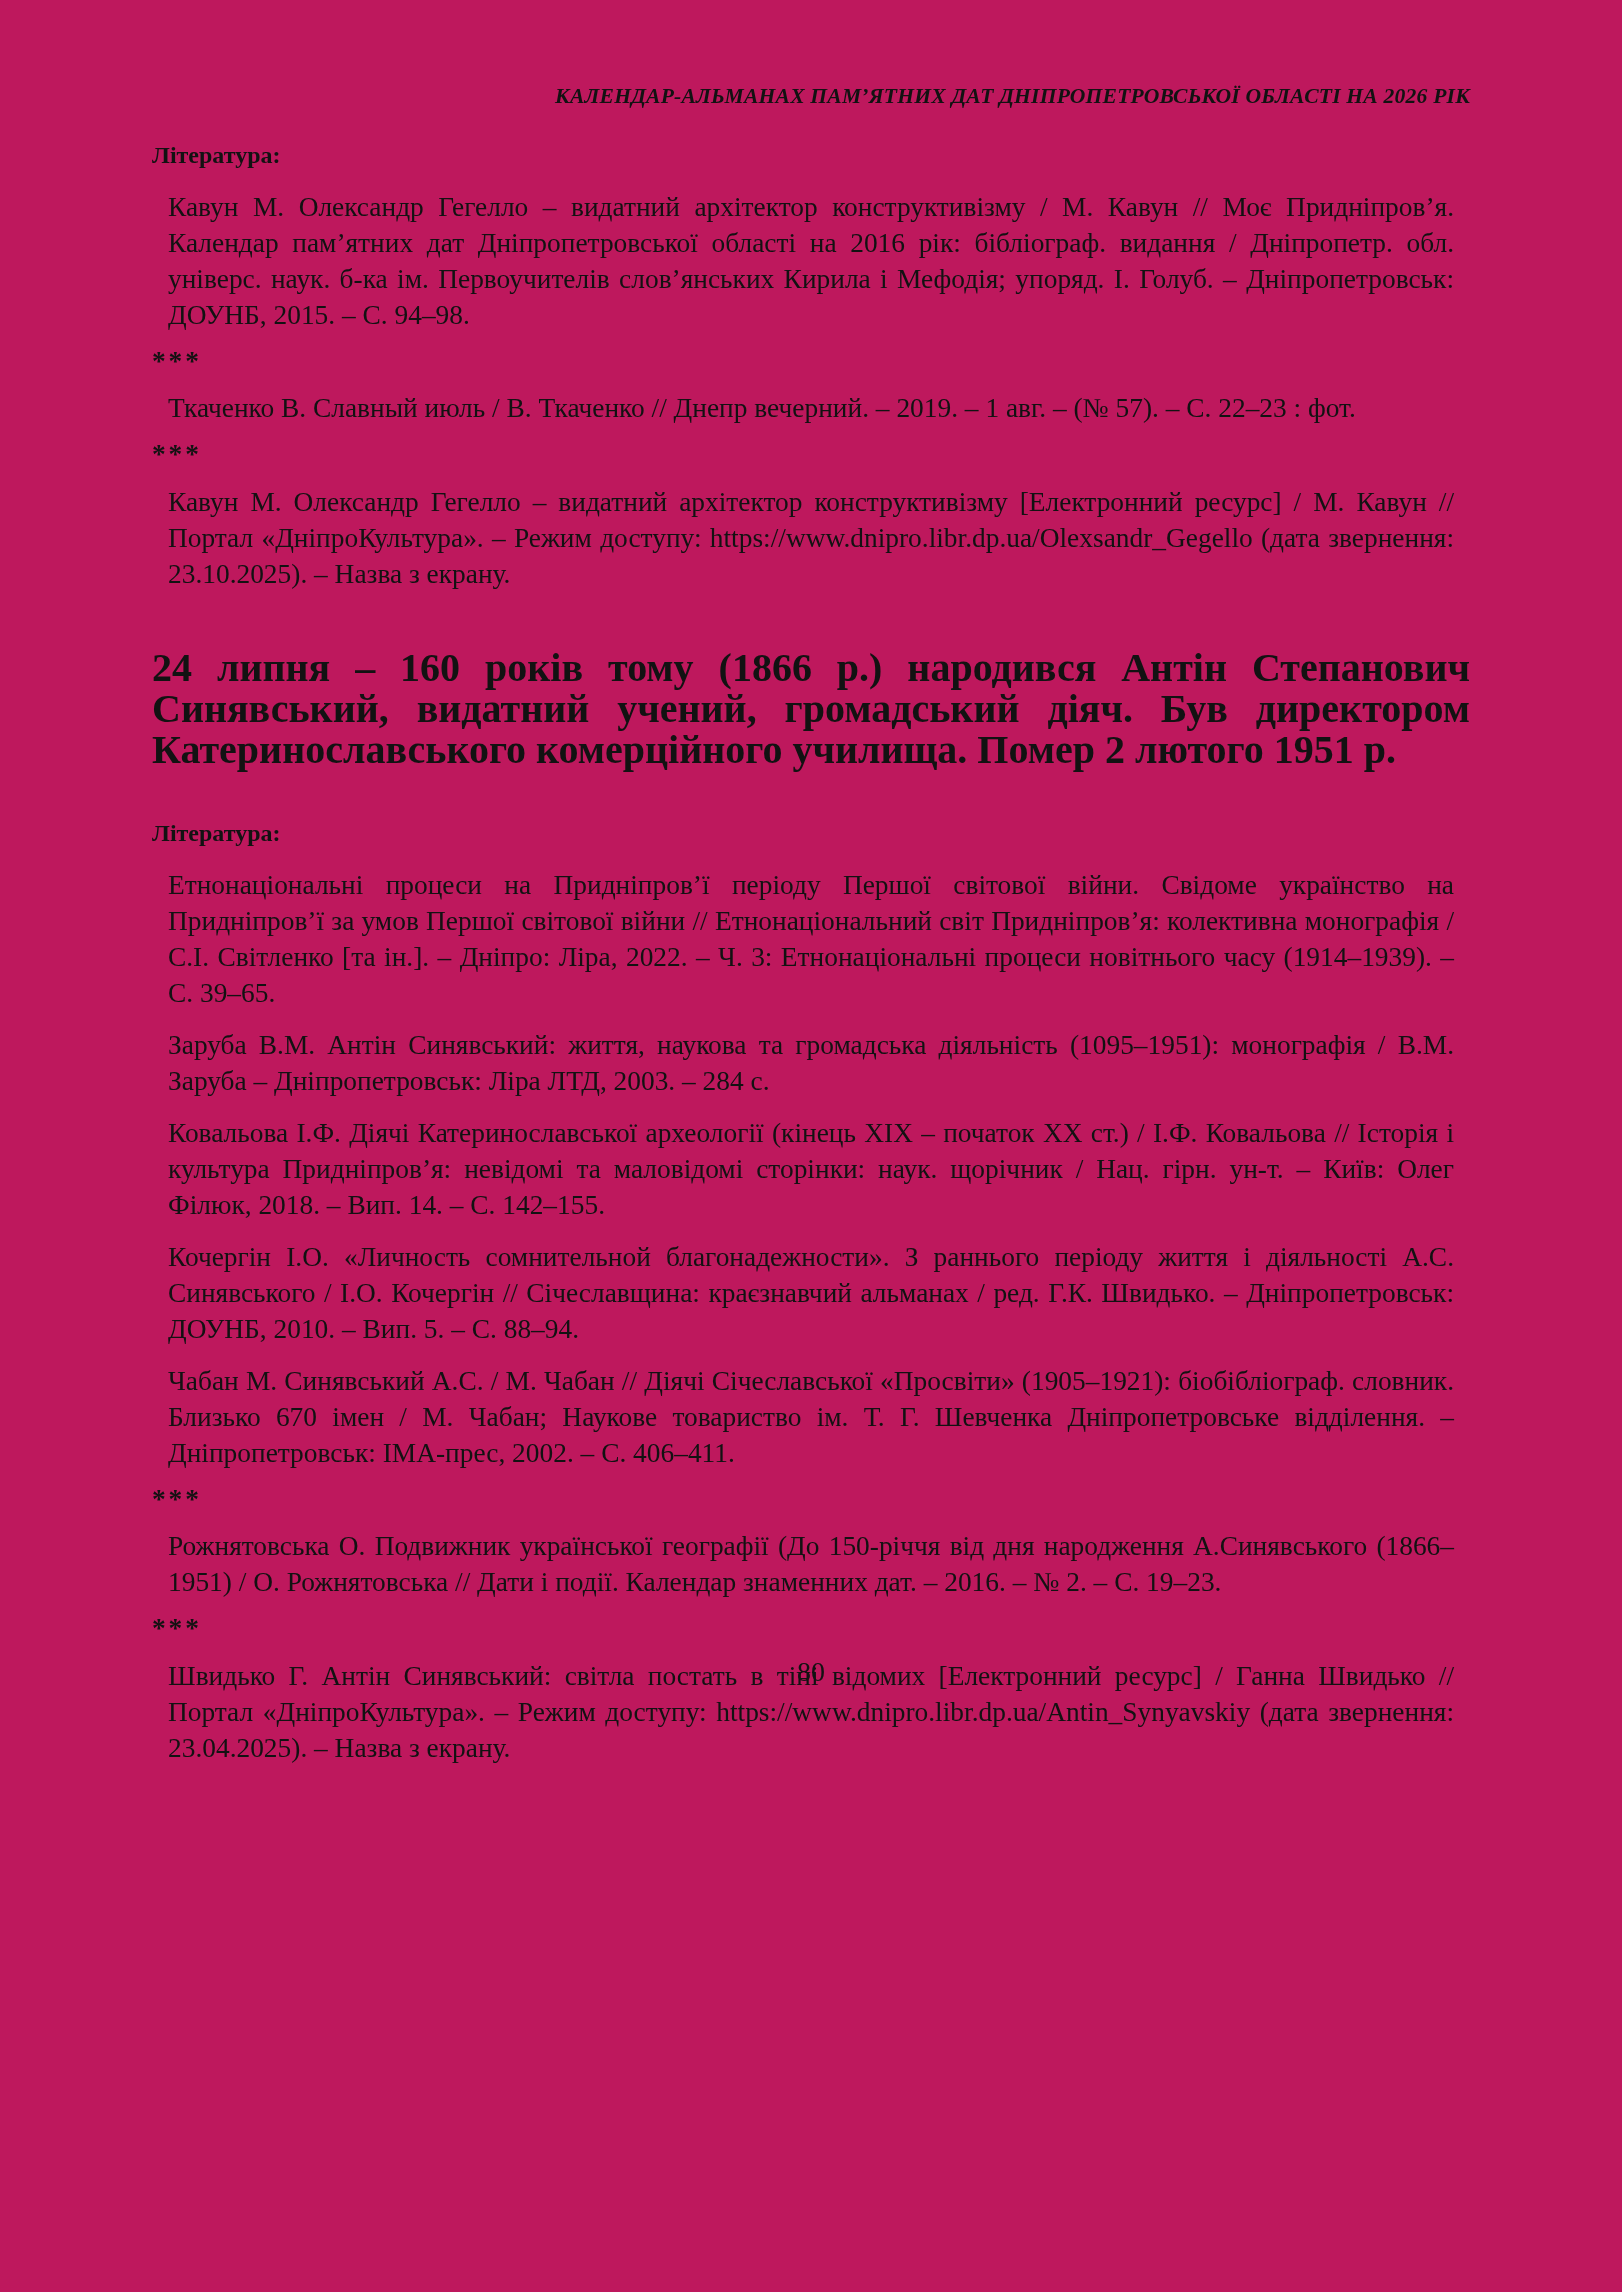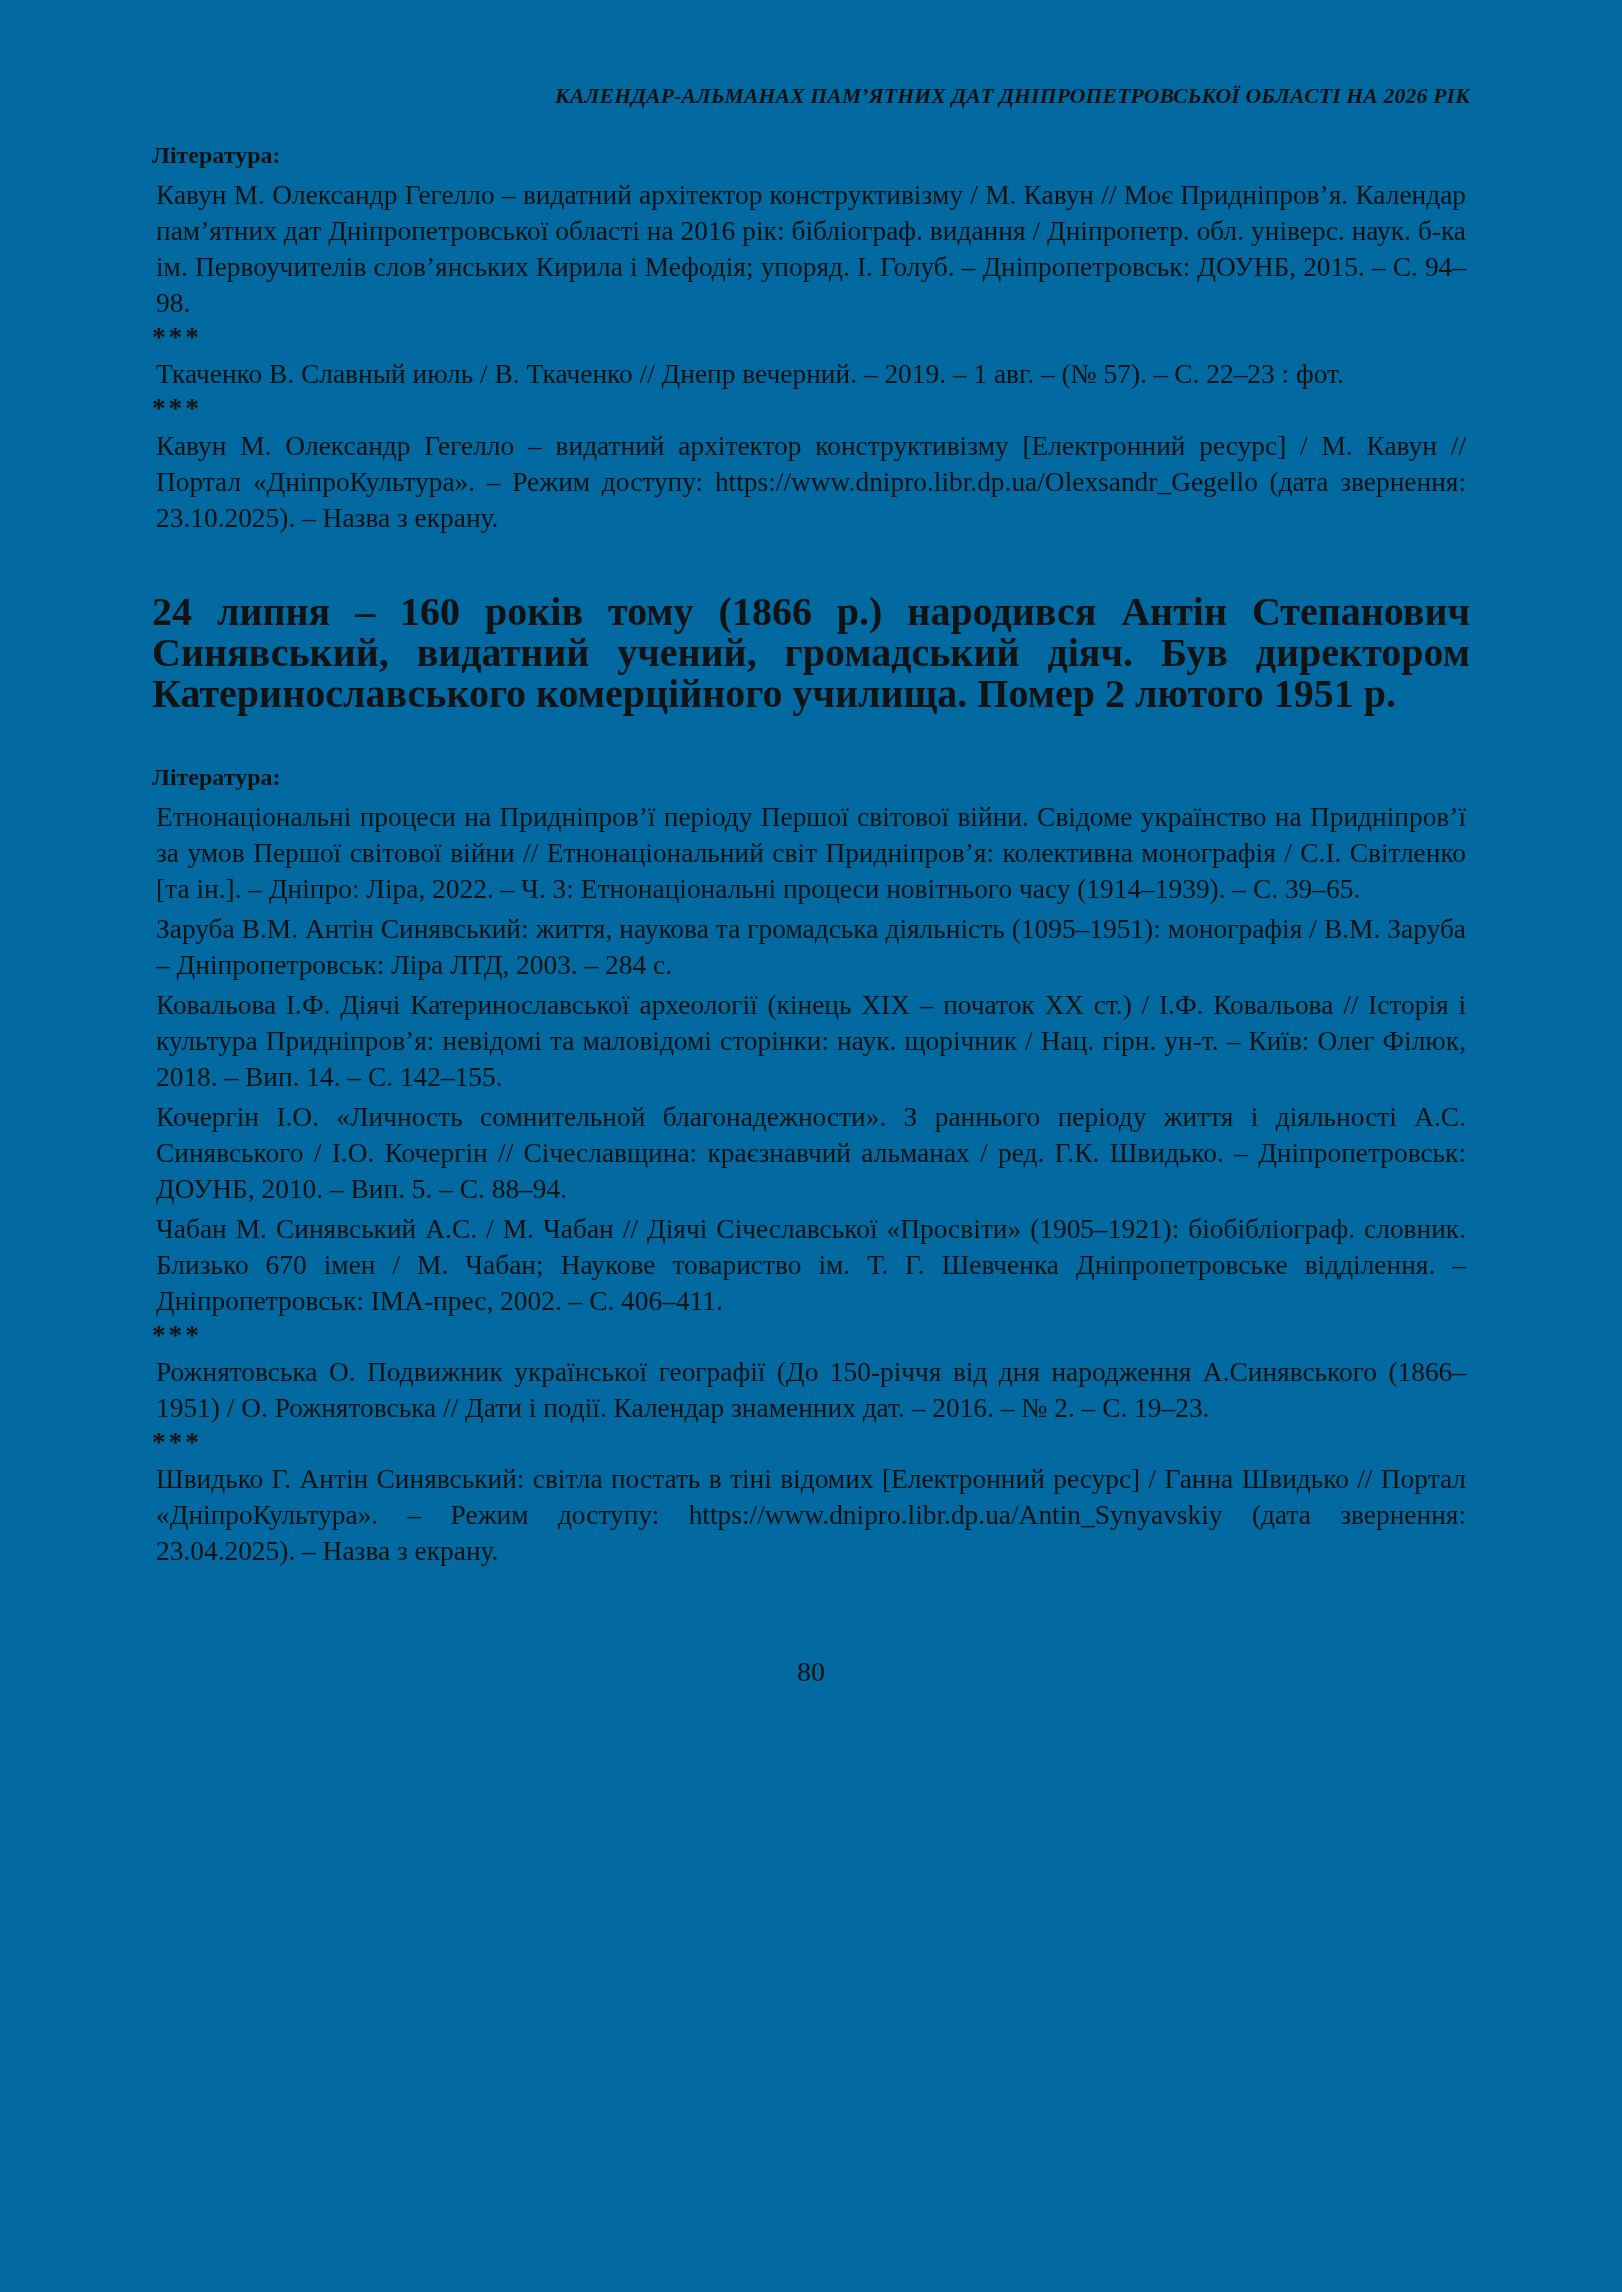--- a/index.html
+++ b/index.html
@@ -4,21 +4,21 @@
 <style>
   html, body {
     margin: 0;
     padding: 0;
     background: #ffffff;
   }
   .page {
     position: relative;
     width: 1622px;
     height: 2293px;
-    background: #0369a1;
+    background: #be185d;
     color: #121212;
     font-family: "Liberation Serif", "DejaVu Serif", serif;
     box-sizing: border-box;
     padding: 84px 152px 0 152px;
     overflow: hidden;
   }
   .running-header {
     text-align: right;
     font-style: italic;
     font-weight: bold;
@@ -30,21 +30,21 @@
   .lit-label {
     font-weight: bold;
     font-size: 24px;
     line-height: 36px;
     margin: 0;
   }
   .entry {
     font-size: 27.4px;
     line-height: 36px;
     text-align: justify;
-    margin: 4px;
+    margin: 16px;
   }
   .sep {
     font-size: 27.4px;
     line-height: 25.5px;
     letter-spacing: 2.9px;
     margin: 2px 0 5.9px 0;
     font-weight: bold;
   }
   .event-heading {
     font-weight: bold;

